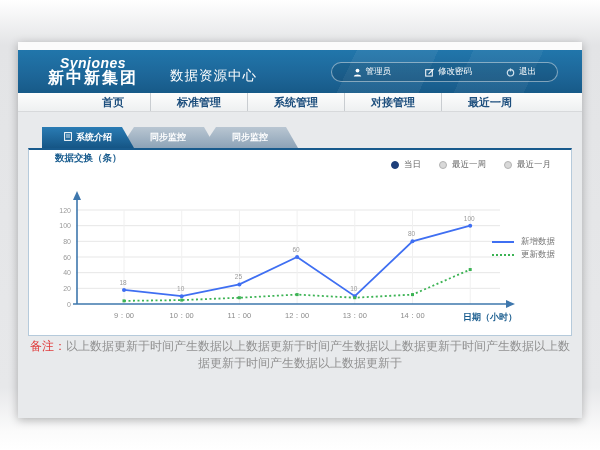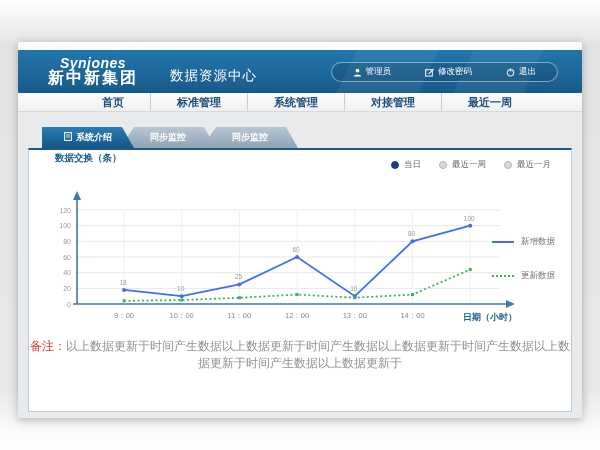--- a/index.html
+++ b/index.html
@@ -42,33 +42,33 @@
   .tab { height:21px; display:flex; align-items:center; justify-content:center; gap:4px;
     color:#fff; font-size:9px; font-weight:bold; cursor:pointer; }
   .tab-active { width:92px; z-index:3;
     background:linear-gradient(180deg,#2a7cb4,#155585);
     clip-path:polygon(0 0,calc(100% - 12px) 0,100% 100%,0 100%); }
   .tab-idle { width:96px; margin-left:-14px; z-index:2;
     background:linear-gradient(180deg,#b9c6d2,#8da3b7);
     clip-path:polygon(14px 0,calc(100% - 12px) 0,100% 100%,0 100%); }
   .tab-idle.t3 { z-index:1; }
 
-  .panel { position:relative; height:264px; background:#fff;
+  .panel { position:relative; height:188px; background:#fff;
     border:1px solid #b5cadb; border-top:2px solid #185a8c; }
 
   .radio-row { position:absolute; top:9px; right:20px; display:flex; gap:18px; }
   .radio { display:flex; align-items:center; gap:5px; font-size:8.5px; color:#666; cursor:pointer; }
   .radio-dot { width:8px; height:8px; border-radius:50%; background:#d9d9d9; border:1px solid #b3b3b3; }
   .radio-dot.selected { background:#1d3f7a; border-color:#1d3f7a; }
 
   .ylabel { position:absolute; top:2px; left:26px; font-size:9.5px; font-weight:bold; color:#1a5d8f; }
 
   #chart { position:absolute; left:1px; top:28px; }
 
-  .legend { position:absolute; top:86px; right:16px; display:flex; flex-direction:column; gap:22px; }
+  .legend { position:absolute; top:86px; right:16px; display:flex; flex-direction:column; gap:1px; }
   .legend-item { display:flex; align-items:center; gap:7px; cursor:pointer; }
   .legend-item span.lbl { font-size:8.5px; color:#777; }
   .sample { width:22px; height:0; }
   .sample-solid { border-top:2px solid #3f6ff2; }
   .sample-dotted { border-top:2px dotted #3cb354; }
 
   .note { position:absolute; top:188px; width:100%; text-align:center; font-size:12px; color:#919191; }
   .note .prefix { color:#e03c3c; }
 </style>
 </head>

